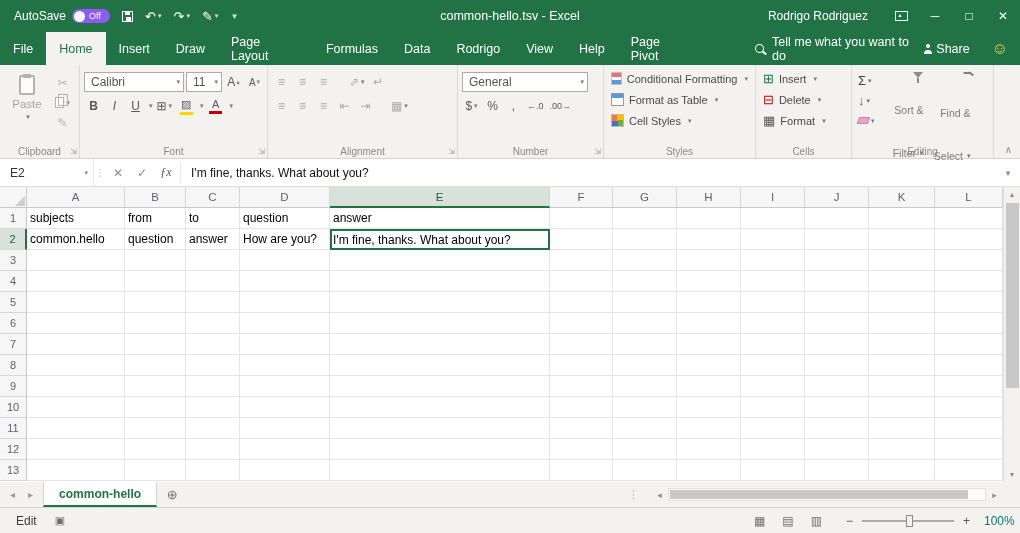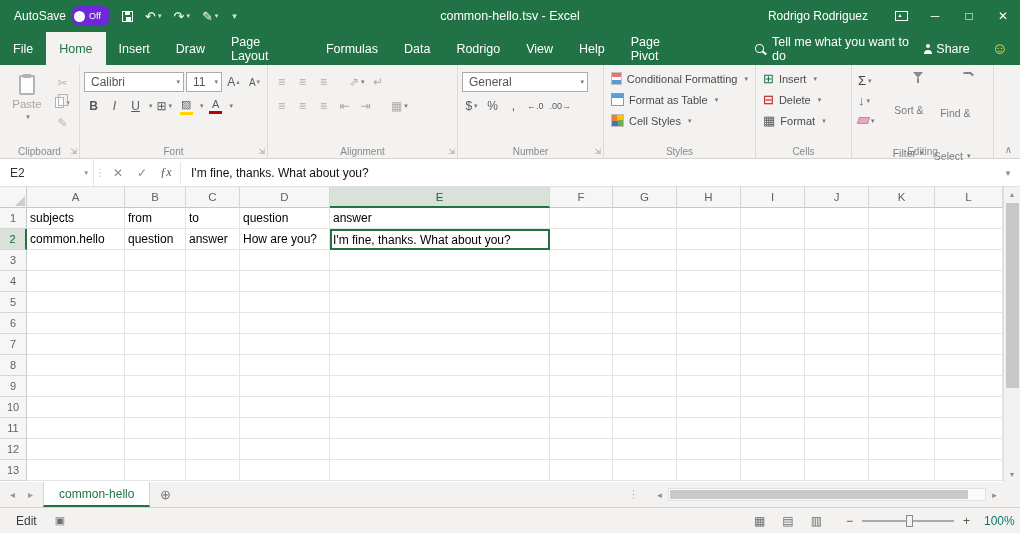--- a/index.html
+++ b/index.html
@@ -4,21 +4,21 @@
 <style>
   * { box-sizing: border-box; margin: 0; padding: 0; }
   html,body { width:1020px; height:533px; overflow:hidden; }
   body { font-family:"Liberation Sans", sans-serif; background:#fff; font-size:12px; }
   .app { width:1020px; height:533px; display:flex; flex-direction:column; }
 
   
   .titlebar { height:32px; background:#217346; color:#fff; display:flex; align-items:center; position:relative; flex-shrink:0; }
   .tb-left { display:flex; align-items:center; gap:12px; padding-left:14px; }
   .autosave { display:flex; align-items:center; gap:6px; font-size:12px; }
-  .as-pill { width:38px; height:20px; border-radius:8px; background:#6d28d9; display:flex; align-items:center; }
+  .as-pill { width:38px; height:14px; border-radius:8px; background:#8b5cf6; display:flex; align-items:center; }
   .as-knob { width:11px; height:11px; border-radius:50%; background:#fff; margin-left:2px; }
   .as-state { font-size:9px; padding:0 4px; color:#fff; }
   .qat { display:flex; align-items:center; color:#fff; font-size:13px; }
   .dd { font-size:7px; color:#777; margin-left:2px; }
   .dd.w { color:#d7e6dd; }
   .ic-save { width:11px; height:11px; border:1px solid #fff; position:relative; display:inline-block; }
   .ic-save::before { content:""; position:absolute; top:0; left:2px; right:2px; height:3px; background:#fff; }
   .ic-save::after { content:""; position:absolute; bottom:0; left:3px; width:5px; height:4px; background:#fff; }
   .tb-title { position:absolute; left:0; right:0; text-align:center; font-size:12.5px; pointer-events:none; }
   .tb-right { margin-left:auto; display:flex; align-items:center; height:32px; }
@@ -105,21 +105,21 @@
   .c { border-right:1px solid #e4e4e4; border-bottom:1px solid #e4e4e4; font-size:12px; color:#000; display:flex; align-items:center; padding:0 3px; white-space:nowrap; overflow:hidden; }
   .c.selcell { border:2px solid #217346; padding:0 1px; background:#fff; }
   .vscroll { width:17px; background:#f3f2f1; border-left:1px solid #e0e0e0; display:flex; flex-direction:column; align-items:center; font-size:8px; color:#8a8a8a; }
   .sarr { height:15px; width:100%; display:flex; align-items:center; justify-content:center; }
   .sarr.bottom { margin-top:auto; }
   .vthumb { width:13px; height:185px; background:#c8c8c8; margin-top:1px; }
 
   
   .sbar { height:26px; background:#f3f2f1; border-bottom:1px solid #d6d4d2; display:flex; align-items:stretch; font-size:12px; color:#5a5a5a; flex-shrink:0; }
   .snav { display:flex; align-items:center; gap:13px; padding:0 10px; color:#9a9a9a; font-size:10px; }
-  .stab { background:#fff; border-left:1px solid #d6d4d2; border-right:1px solid #d6d4d2; border-bottom:2px solid #217346; display:flex; align-items:center; padding:0 15px; color:#217346; font-weight:normal; }
+  .stab { background:#fff; border-left:1px solid #d6d4d2; border-right:1px solid #d6d4d2; border-bottom:2px solid #217346; display:flex; align-items:center; padding:0 15px; color:#217346; font-weight:bold; }
   .addsheet { width:30px; display:flex; align-items:center; justify-content:center; color:#717171; font-size:13px; }
   .hscroll { margin-left:auto; display:flex; align-items:center; }
   .splitdots { color:#b0b0b0; font-size:11px; margin-right:10px; letter-spacing:2px; }
   .harr { width:17px; height:100%; display:flex; align-items:center; justify-content:center; color:#8a8a8a; font-size:9px; }
   .htrack { width:318px; height:13px; background:#fbfbfb; border:1px solid #e0e0e0; position:relative; }
   .hthumb { position:absolute; left:1px; top:1px; height:9px; width:298px; background:#c8c8c8; }
   .hcorner { width:17px; }
 
   
   .status { height:25px; background:#f3f2f1; display:flex; align-items:center; font-size:12px; color:#3b3b3b; flex-shrink:0; }

